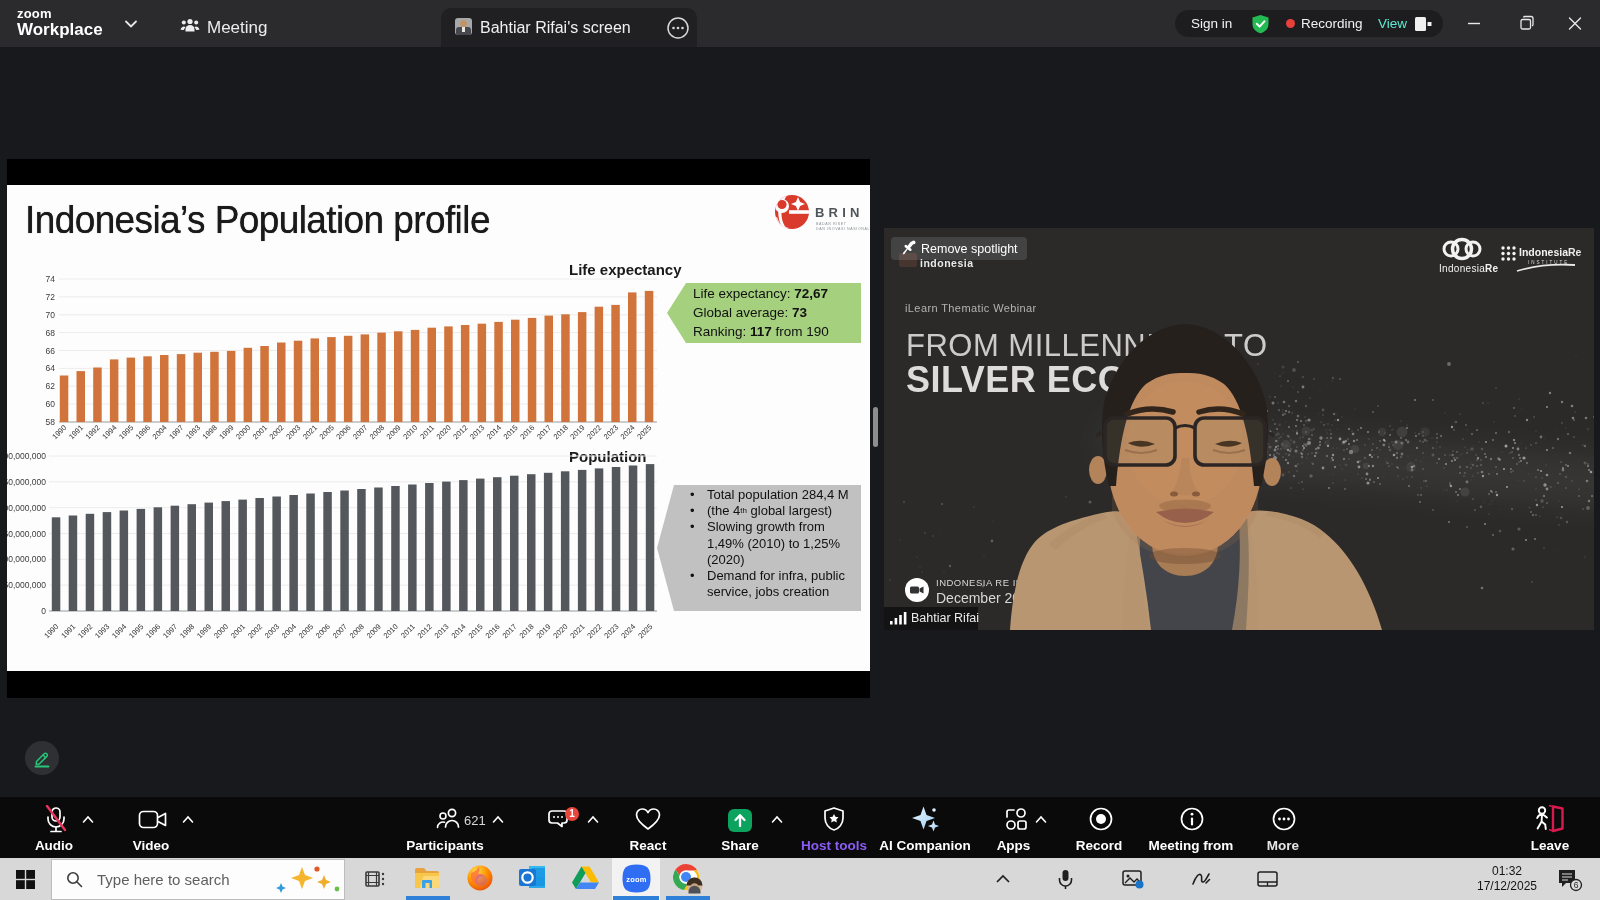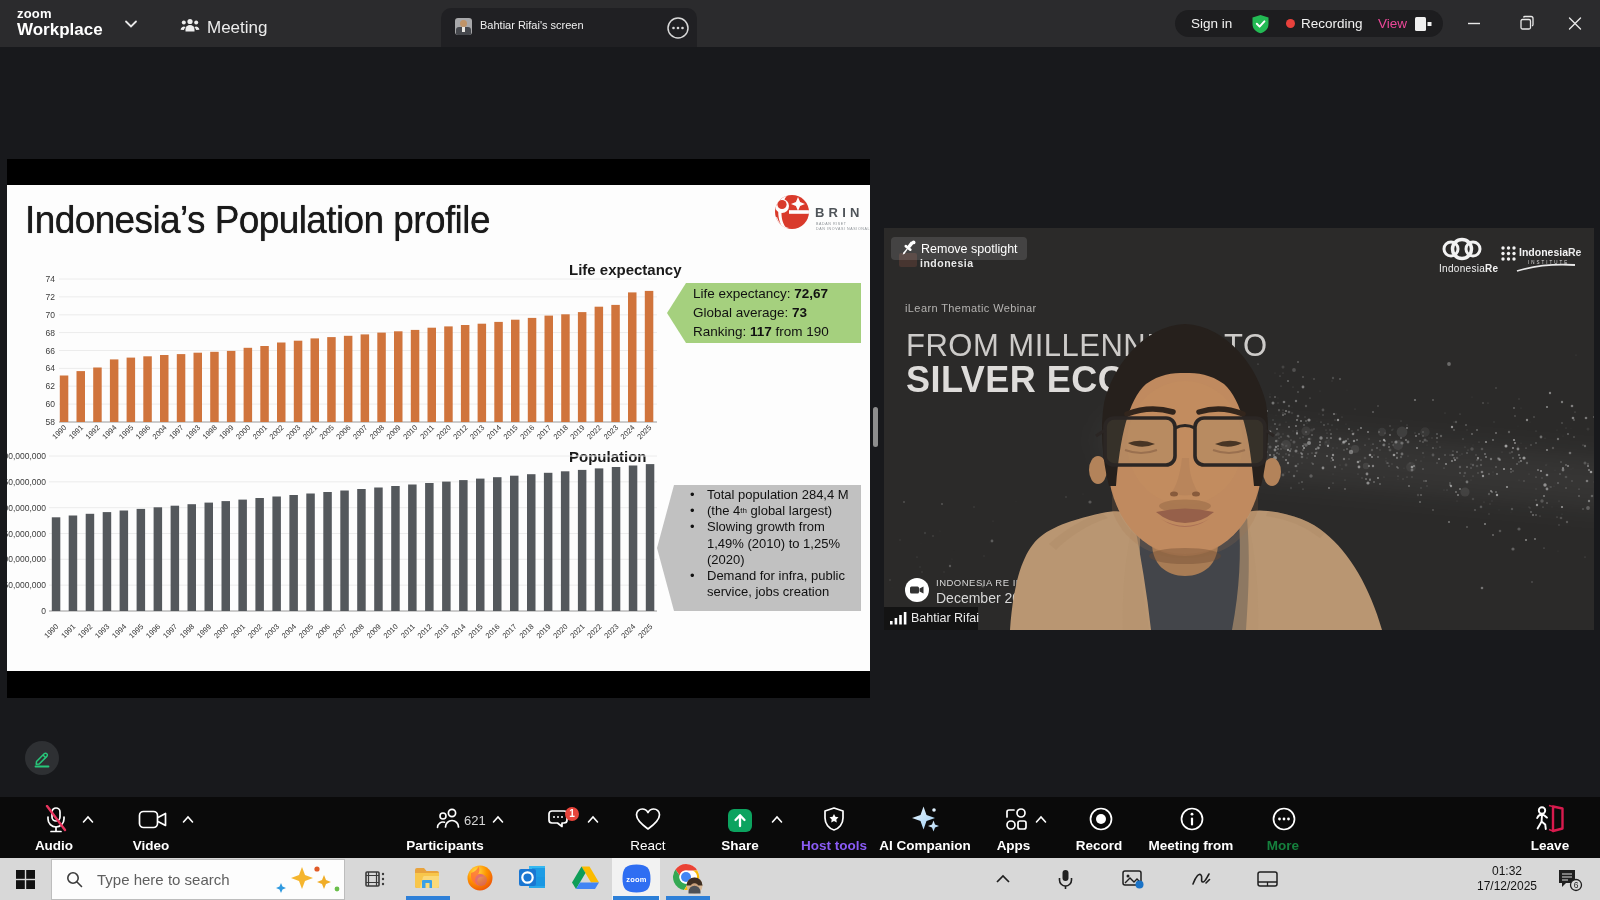--- a/index.html
+++ b/index.html
@@ -26,37 +26,37 @@
         </g>
   </svg>
   <div class="abs" style="left:207px;top:18px;color:#ececec;font-size:17px;">Meeting</div>
 
   <div class="abs" style="left:441px;top:8px;width:256px;height:39px;background:#202023;border-radius:10px 10px 0 0;"></div>
   <div class="abs" style="left:455px;top:18px;width:17px;height:17px;border-radius:3px;background:#a8a8aa;overflow:hidden;">
      <div class="abs" style="left:5px;top:1.5px;width:7px;height:7px;border-radius:50%;background:#c09468;"></div>
      <div class="abs" style="left:1px;top:8.5px;width:15px;height:9px;background:#46484d;border-radius:3px 3px 0 0;"></div>
      <div class="abs" style="left:7px;top:8.5px;width:3px;height:5px;background:#e8e6e2;"></div>
   </div>
-  <div class="abs" style="left:480px;top:19px;color:#f0f0f0;font-size:11px;">Bahtiar Rifai's screen</div>
+  <div class="abs" style="left:480px;top:19px;color:#f0f0f0;font-size:16px;">Bahtiar Rifai's screen</div>
   <svg class="abs" style="left:666px;top:16px;" width="24" height="24" viewBox="0 0 24 24">
     <circle cx="12" cy="12" r="10" stroke="#d8d8d8" stroke-width="1.5" fill="none"></circle>
     <circle cx="7.5" cy="12" r="1.3" fill="#d8d8d8"></circle>
         <circle cx="12" cy="12" r="1.3" fill="#d8d8d8"></circle>
         <circle cx="16.5" cy="12" r="1.3" fill="#d8d8d8"></circle>
   </svg>
 
   <div class="abs" style="left:1175px;top:10px;width:268px;height:27px;background:#1d1d1f;border-radius:13.5px;"></div>
   <div class="abs" style="left:1191px;top:16px;color:#f2f2f2;font-size:13.5px;">Sign in</div>
   <svg class="abs" style="left:1251px;top:14px;" width="19" height="20" viewBox="0 0 19 20">
     <path d="M9.5 1 L17.5 3.5 V10 C17.5 15 14 18 9.5 19.3 C5 18 1.5 15 1.5 10 V3.5 Z" fill="#23ba54"></path>
     <path d="M5.8 9.8 L8.6 12.6 L13.4 7.4" stroke="#fff" stroke-width="2" fill="none" stroke-linecap="round" stroke-linejoin="round"></path>
   </svg>
   <div class="abs" style="left:1286px;top:19px;width:9px;height:9px;border-radius:50%;background:#e8413c;"></div>
   <div class="abs" style="left:1301px;top:16px;color:#f2f2f2;font-size:13.5px;">Recording</div>
-  <div class="abs" style="left:1378px;top:16px;color:#ec4899;font-size:13.5px;">View</div>
+  <div class="abs" style="left:1378px;top:16px;color:#5eead4;font-size:13.5px;">View</div>
   <svg class="abs" style="left:1413px;top:15px;" width="20" height="18" viewBox="0 0 20 18">
     <rect x="2" y="2" width="11" height="14" rx="1.5" fill="#f0f0f0"></rect>
     <rect x="14.5" y="7" width="4" height="4" fill="#f0f0f0"></rect>
   </svg>
 
   <svg class="abs" style="left:1462px;top:11px;" width="24" height="24" viewBox="0 0 24 24">
         <path d="M6 12.5 H18" stroke="#e8e8e8" stroke-width="1.4"></path>
       </svg>
   <svg class="abs" style="left:1515px;top:11px;" width="24" height="24" viewBox="0 0 24 24">
     <rect x="6" y="8.5" width="9.5" height="9.5" rx="1.5" stroke="#e8e8e8" stroke-width="1.3" fill="none"></rect>
@@ -1210,21 +1210,21 @@
       <circle cx="17" cy="10" r="1" fill="#fff"></circle>
 </svg>
     <div class="abs" style="left:565px;top:807px;width:14px;height:14px;border-radius:50%;background:#e8453c;color:#fff;font-size:10px;font-weight:bold;text-align:center;line-height:14px;">1</div>
     <div class="abs" style="left:500px;top:838px;width:120px;text-align:center;color:#fff;font-size:13.5px;font-weight:600;margin-top:36px;">Chat</div>
     <svg class="abs" style="left:587px;top:815px;" width="12" height="9" viewBox="0 0 12 9">
       <path d="M1.5 7 L6 2 L10.5 7" stroke="#fff" stroke-width="1.6" fill="none" stroke-linecap="round"></path>
     </svg>
     <svg class="abs" style="left:634px;top:806px;" width="28" height="26" viewBox="0 0 28 26">
  <path d="M14 23 C7 18 2.5 13.5 2.5 8.8 C2.5 5.4 5.2 3 8.3 3 C10.7 3 12.9 4.4 14 6.5 C15.1 4.4 17.3 3 19.7 3 C22.8 3 25.5 5.4 25.5 8.8 C25.5 13.5 21 18 14 23 Z" stroke="#fff" stroke-width="1.7" fill="none" stroke-linejoin="round"></path>
 </svg>
-    <div class="abs" style="left:588px;top:838px;width:120px;text-align:center;color:#fff;font-size:13.5px;font-weight:400;">React</div>
+    <div class="abs" style="left:588px;top:838px;width:120px;text-align:center;color:#fff;font-size:13.5px;font-weight:700;">React</div>
     <div class="abs" style="left:728px;top:809px;width:24px;height:23px;border-radius:6px;background:#0ca35f;"></div>
 <svg class="abs" style="left:728px;top:809px;" width="24" height="23" viewBox="0 0 24 23">
  <path d="M12 17 V7 M7.5 11 L12 6.2 L16.5 11" stroke="#fff" stroke-width="2.3" fill="none" stroke-linecap="round" stroke-linejoin="round"></path>
 </svg>
     <div class="abs" style="left:680px;top:838px;width:120px;text-align:center;color:#fff;font-size:13.5px;font-weight:600;">Share</div>
     <svg class="abs" style="left:771px;top:815px;" width="12" height="9" viewBox="0 0 12 9">
       <path d="M1.5 7 L6 2 L10.5 7" stroke="#fff" stroke-width="1.6" fill="none" stroke-linecap="round"></path>
     </svg>
     <svg class="abs" style="left:822px;top:806px;" width="24" height="26" viewBox="0 0 24 26">
  <path d="M12 2 L21 5 V12 C21 18 17 22.5 12 24 C7 22.5 3 18 3 12 V5 Z" stroke="#fff" stroke-width="1.7" fill="none" stroke-linejoin="round"></path>
@@ -1263,21 +1263,21 @@
  <circle cx="13" cy="8.2" r="1.4" fill="#fff"></circle>
       <rect x="11.9" y="11.5" width="2.2" height="8" rx="1.1" fill="#fff"></rect>
 </svg>
     <div class="abs" style="left:1131px;top:838px;width:120px;text-align:center;color:#fff;font-size:13.5px;font-weight:600;">Meeting from</div>
     <svg class="abs" style="left:1271px;top:806px;" width="26" height="26" viewBox="0 0 26 26">
  <circle cx="13" cy="13" r="10.5" stroke="#fff" stroke-width="1.7" fill="none"></circle>
  <circle cx="8.5" cy="13" r="1.4" fill="#fff"></circle>
       <circle cx="13" cy="13" r="1.4" fill="#fff"></circle>
       <circle cx="17.5" cy="13" r="1.4" fill="#fff"></circle>
 </svg>
-    <div class="abs" style="left:1223px;top:838px;width:120px;text-align:center;color:#15803d;font-size:13.5px;font-weight:600;">More</div>
+    <div class="abs" style="left:1223px;top:838px;width:120px;text-align:center;color:#e5e5e5;font-size:13.5px;font-weight:600;">More</div>
     <svg class="abs" style="left:1533px;top:803px;" width="34" height="32" viewBox="0 0 34 32">
  <path d="M20 3.5 L29.5 5.5 V25.5 L20 28 Z" stroke="#d81b4e" stroke-width="2.4" fill="none" stroke-linejoin="round"></path>
  <path d="M16 2.5 L20 3.5 L20 28 L16 26.5" fill="none" stroke="#d81b4e" stroke-width="1.6"></path>
  <circle cx="9" cy="7.5" r="3.2" stroke="#fff" stroke-width="1.9" fill="none"></circle>
  <path d="M9 11.5 c-2.5 0 -4 1.5 -4.8 3.5 M9 11.5 c2.2 0.3 3.5 1.7 5 3.2 M9 11.5 l-0.4 7 M8.6 18.5 l-4 7 M8.6 18.5 l3.6 3 l0.6 4.5" stroke="#fff" stroke-width="1.9" fill="none" stroke-linecap="round" stroke-linejoin="round"></path>
 </svg>
     <div class="abs" style="left:1490px;top:838px;width:120px;text-align:center;color:#fff;font-size:13.5px;font-weight:600;">Leave</div>
     <div class="abs" style="left:0;top:858px;width:1600px;height:42px;background:#d8d8d8;"></div>
     <svg class="abs" style="left:16px;top:870px;" width="19" height="19" viewBox="0 0 19 19">
  <g fill="#111">

